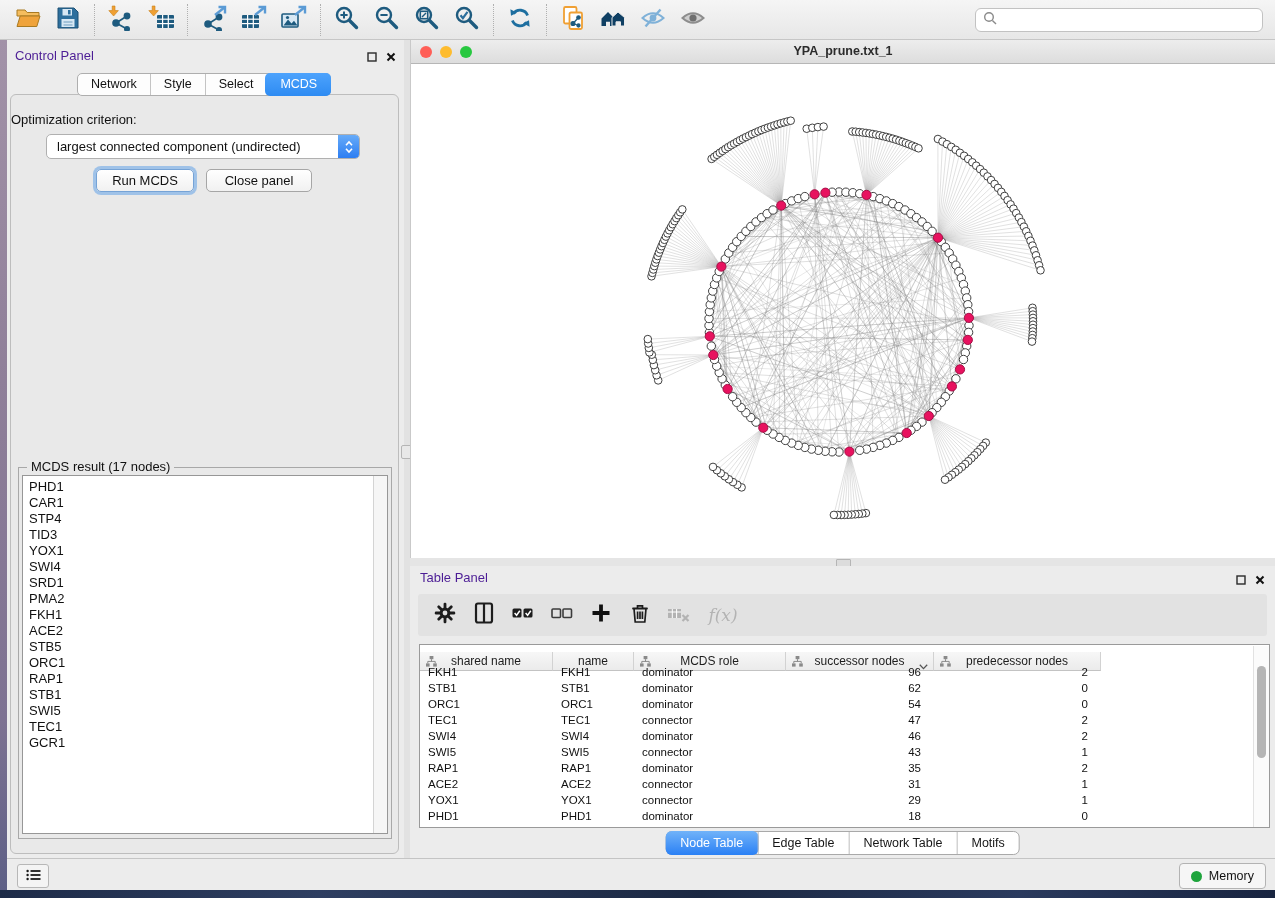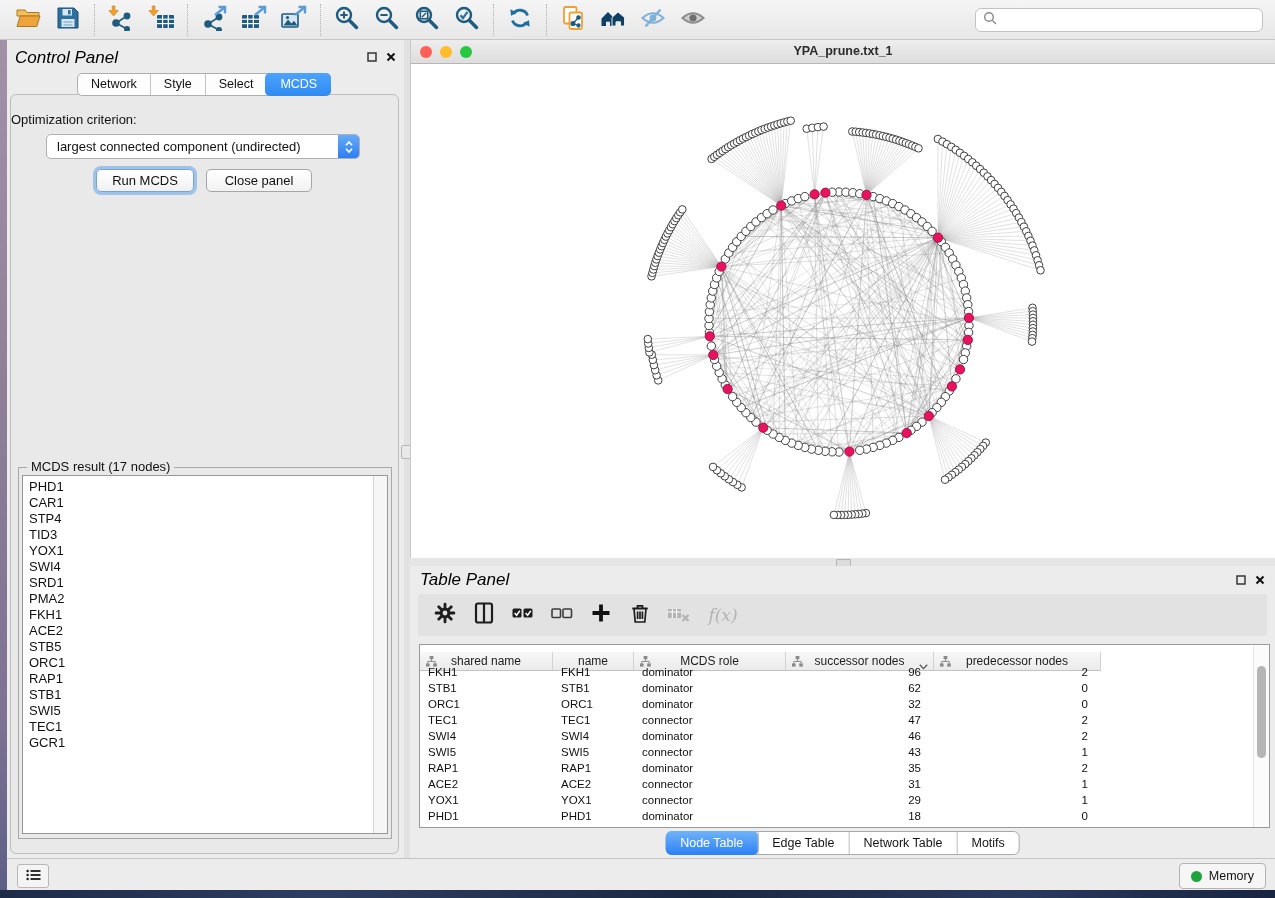--- a/index.html
+++ b/index.html
@@ -16,21 +16,21 @@
               border:1px solid #c2c2c2;border-radius:6px;display:flex;align-items:center;
               padding:0 7px;gap:6px;box-sizing:border-box;}
   .search-box input{border:none;outline:none;flex:1;font:12px "Liberation Sans",sans-serif;background:transparent;}
   
   .left-strip{position:absolute;left:0;top:40px;width:7px;height:850px;
               background:linear-gradient(#a292a8,#8f7f99 40%,#7d7292 80%,#5d5f85);}
   .desktop-bottom{position:absolute;left:0;top:890px;width:1275px;height:8px;
               background:linear-gradient(90deg,#1d2b48,#2e3e61 25%,#1b2842 55%,#2a3a5e 80%,#182440);}
   
   .control-panel{position:absolute;left:7px;top:40px;width:397px;height:818px;background:#ececec;}
-  .panel-title{position:absolute;left:8px;top:8px;font-size:17px;color:#000000;font-style:italic;}
+  .panel-title{position:absolute;left:8px;top:8px;font-size:13px;color:#4c1d95;}
   .win-ctrls{position:absolute;right:8px;top:8px;display:flex;gap:9px;align-items:center;}
   .cp-tabs{position:absolute;left:70px;top:33px;height:21px;display:flex;z-index:3;
            background:#fdfdfd;border:1px solid #aeaeae;border-radius:5px;}
   .cp-tab{padding:0 13px;font-size:12.5px;line-height:21px;color:#111;border-left:1px solid #c4c4c4;}
   .cp-tab:first-child{border-left:none;border-radius:5px 0 0 5px;}
   .cp-tab.active{background:linear-gradient(#4da3fd,#2e8bf2);color:#fff;border-radius:5px;
                  border-left-color:transparent;margin:-1px;padding:1px 14px;}
   .cp-body{position:absolute;left:3px;top:54px;width:389px;height:760px;background:#e9e9e9;
            border:1px solid #bdbdbd;border-radius:6px;box-sizing:border-box;}
   .opt-label{position:absolute;left:0;top:17px;width:100%;font-size:13px;}
@@ -1235,21 +1235,21 @@
             <div class="td l" style="width: 133px;">STB1</div>
             <div class="td l" style="width: 81px;">STB1</div>
             <div class="td l" style="width: 152px;">dominator</div>
             <div class="td r" style="width: 148px;">62</div>
             <div class="td r" style="width: 167px;">0</div>
           </div>
           <div class="tr">
             <div class="td l" style="width: 133px;">ORC1</div>
             <div class="td l" style="width: 81px;">ORC1</div>
             <div class="td l" style="width: 152px;">dominator</div>
-            <div class="td r" style="width: 148px;">32</div>
+            <div class="td r" style="width: 148px;">54</div>
             <div class="td r" style="width: 167px;">0</div>
           </div>
           <div class="tr">
             <div class="td l" style="width: 133px;">TEC1</div>
             <div class="td l" style="width: 81px;">TEC1</div>
             <div class="td l" style="width: 152px;">connector</div>
             <div class="td r" style="width: 148px;">47</div>
             <div class="td r" style="width: 167px;">2</div>
           </div>
           <div class="tr">

